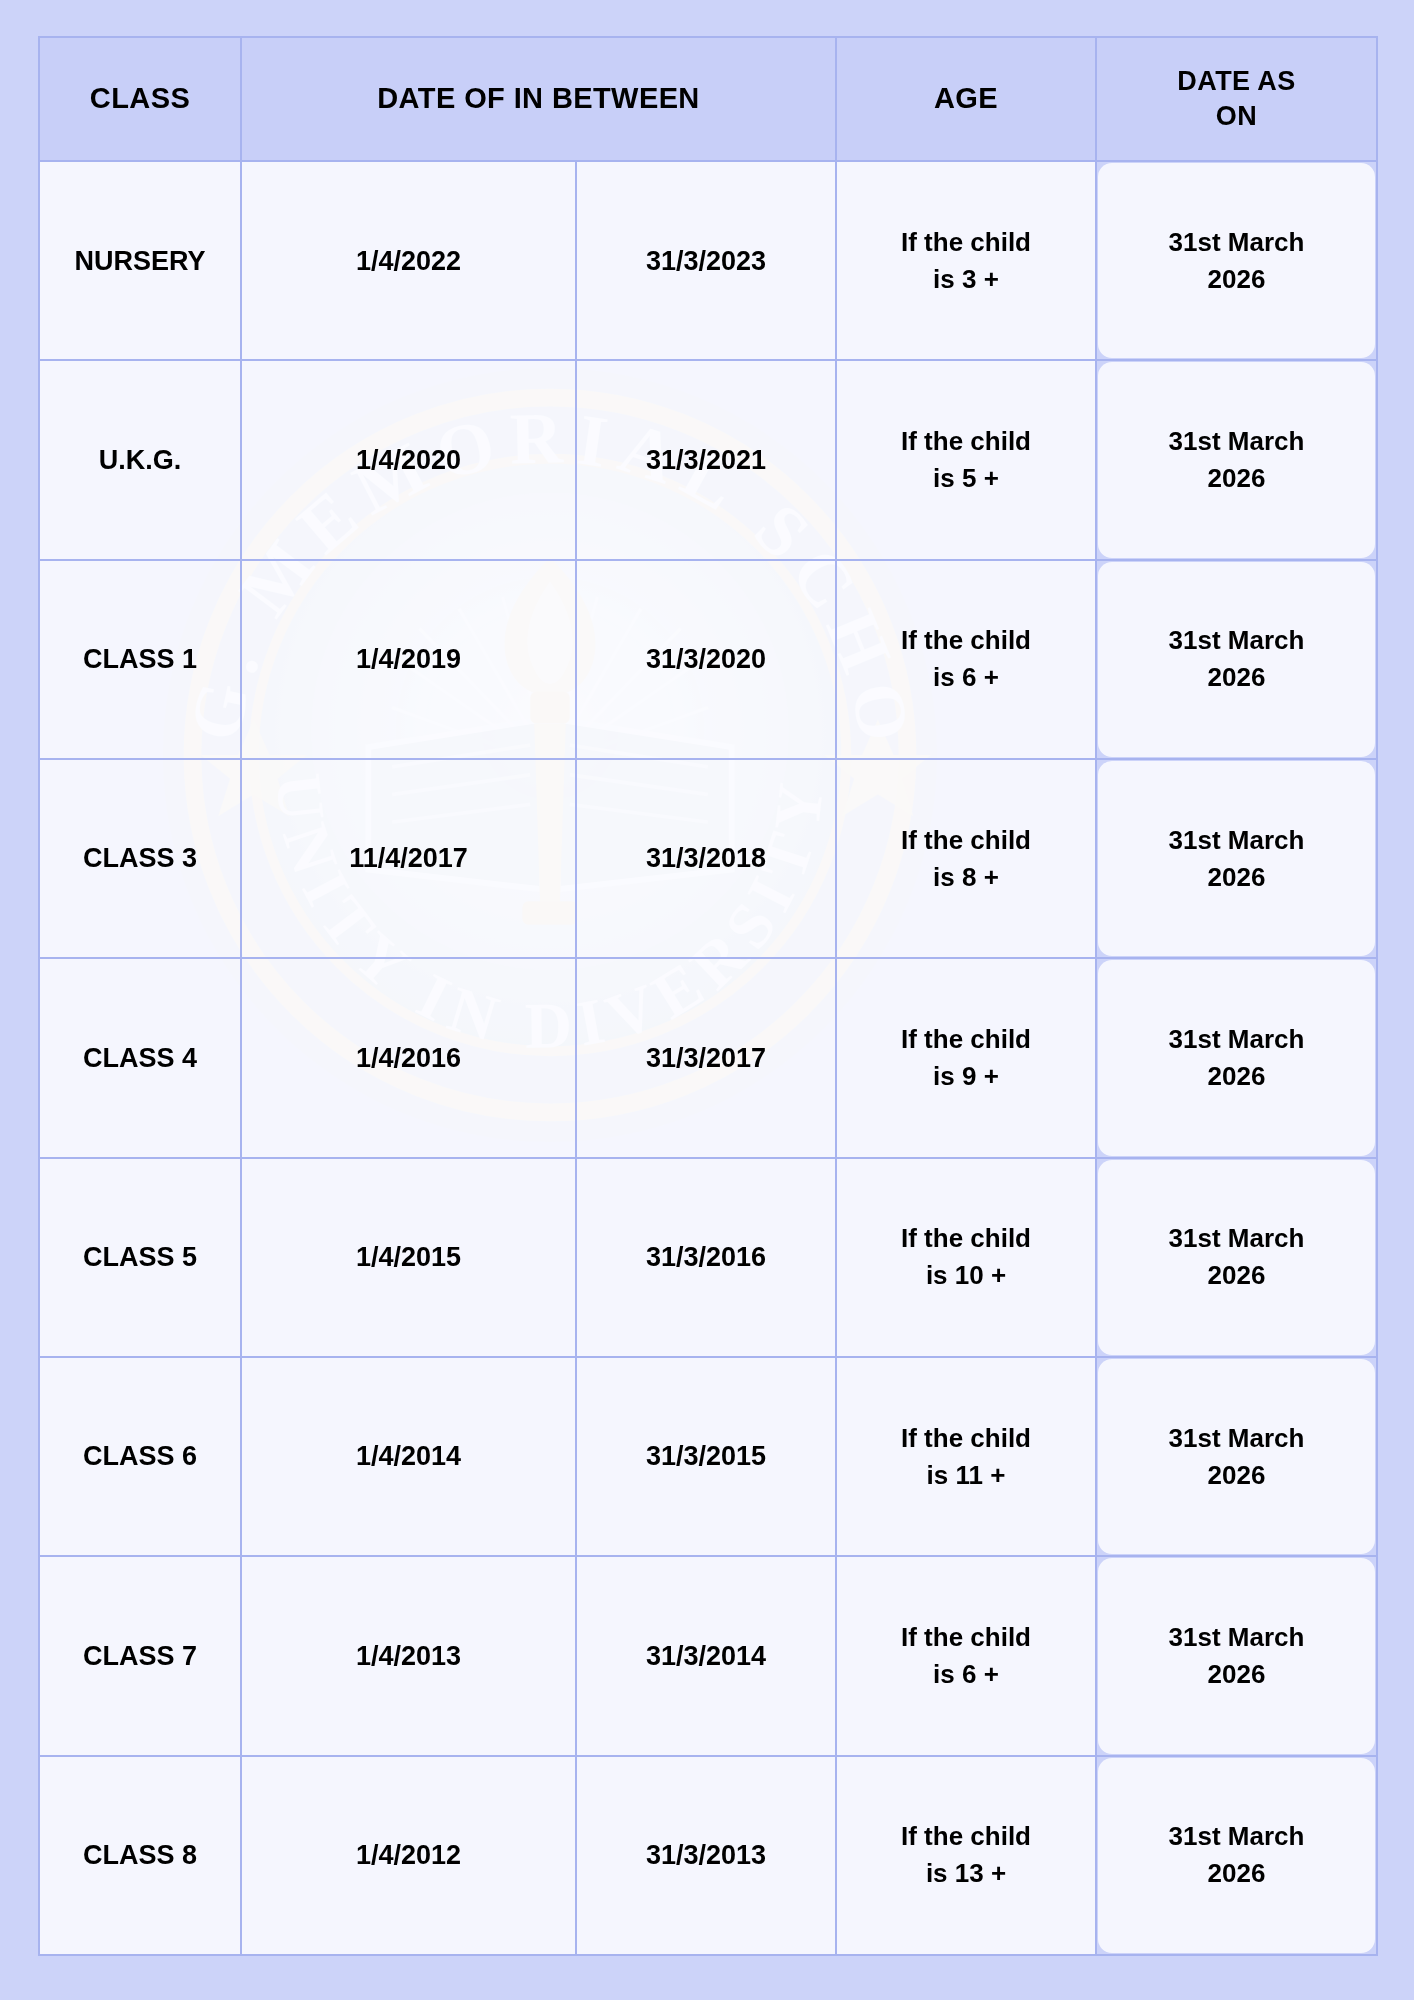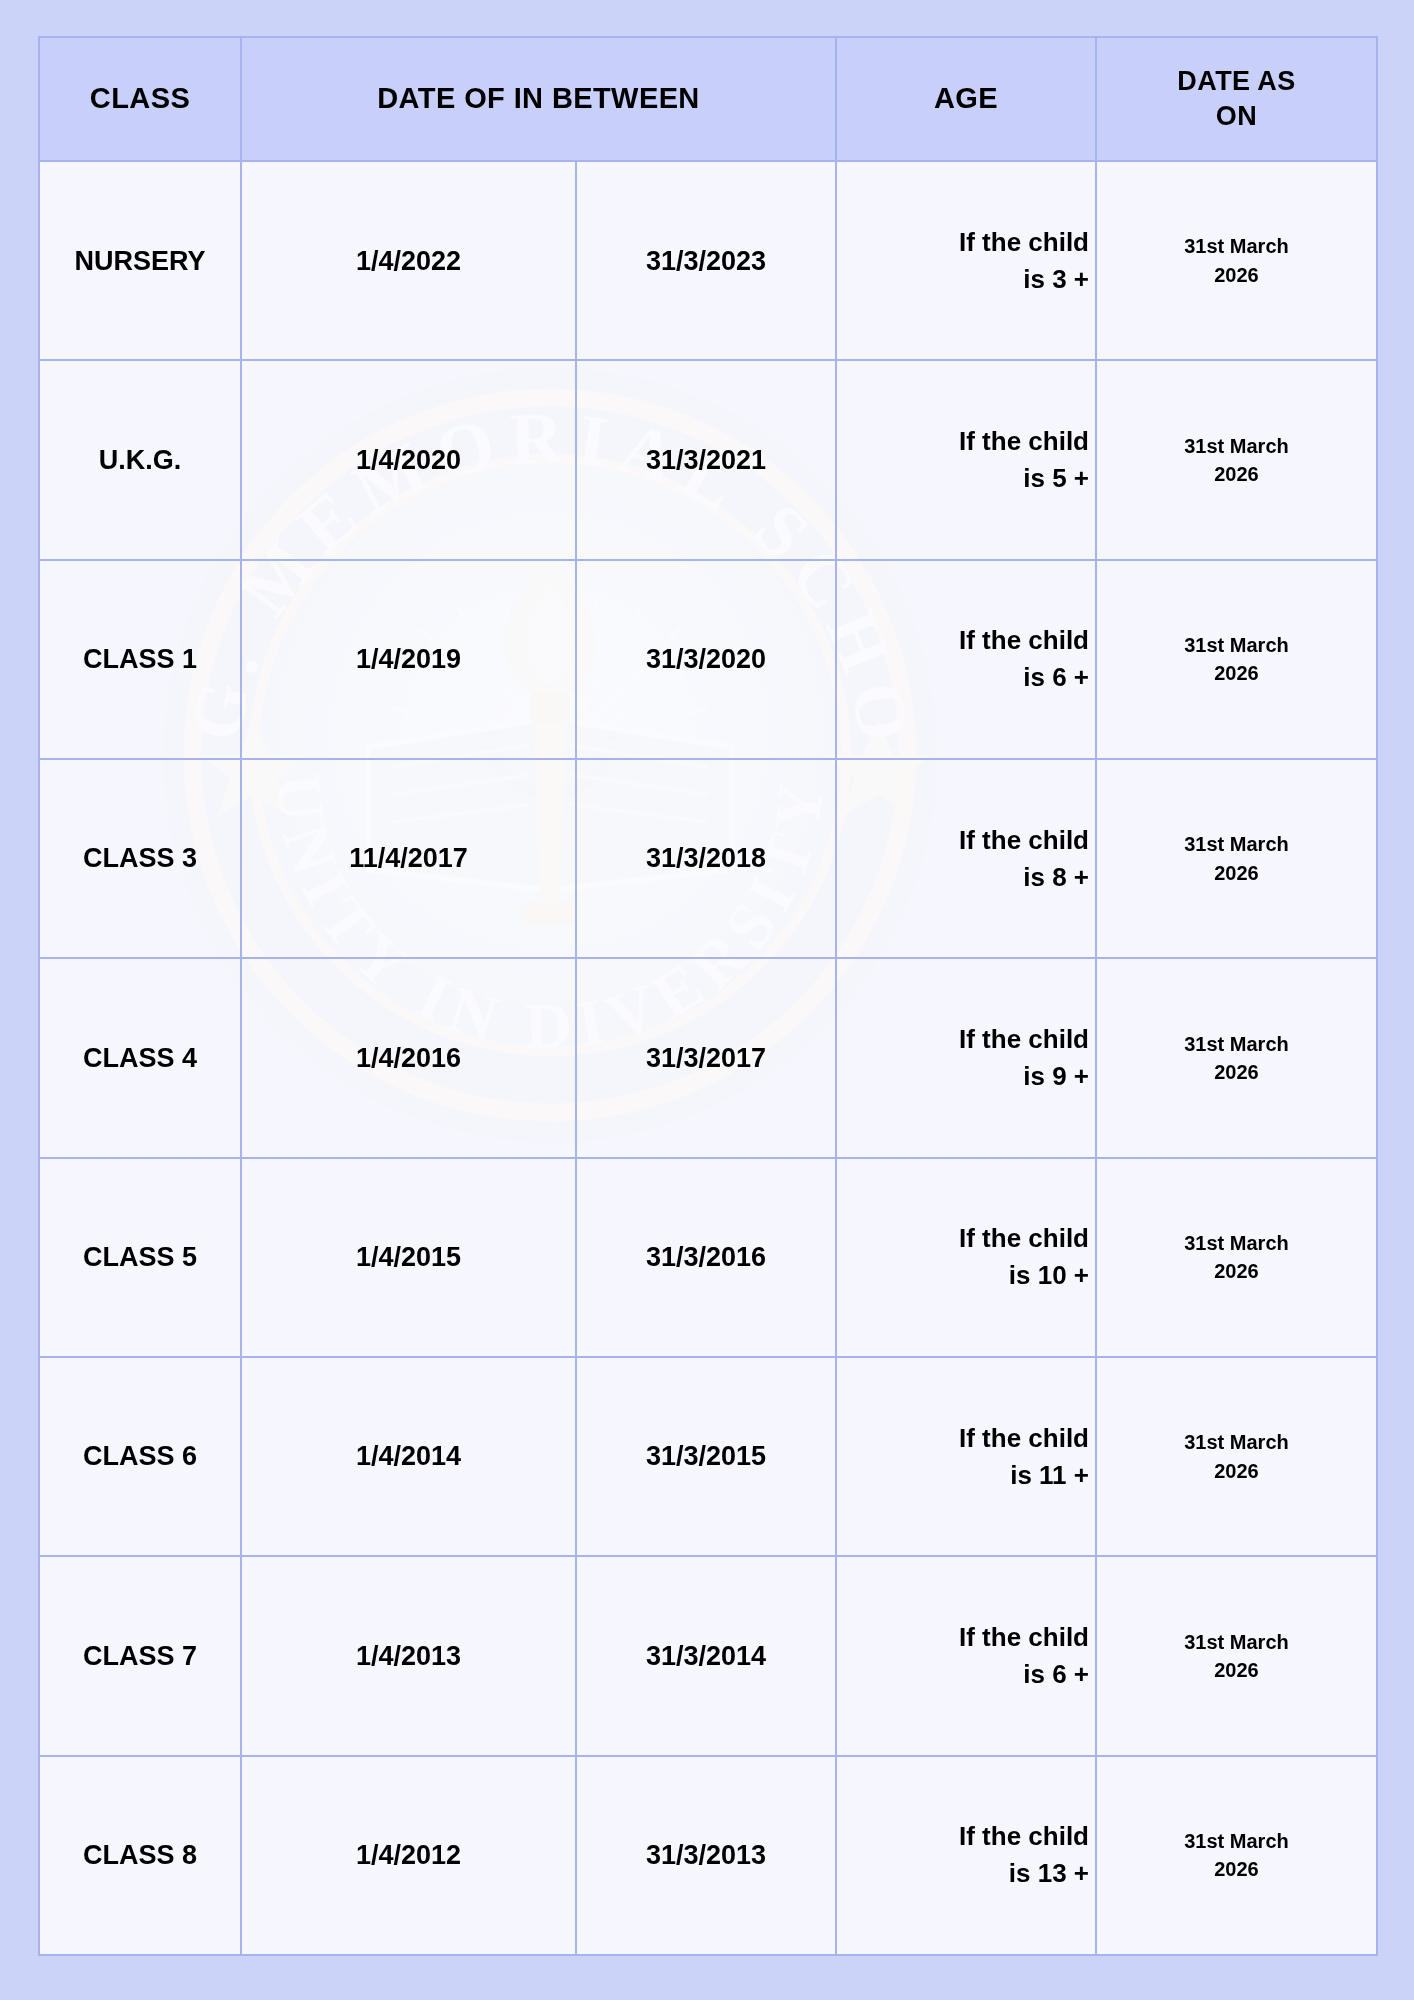--- a/index.html
+++ b/index.html
@@ -78,22 +78,22 @@
   thead th.h-ason    { font-size: 27px; }
 
   tbody td {
     background: #ffffff;
     height: 124px;
     font-size: 27px;
     line-height: 1.42;
   }
   tbody td.cell-class { font-size: 27px; }
   tbody td.cell-date  { font-size: 27px; }
-  tbody td.cell-age   { font-size: 26px; text-align: right; }
-  tbody td.cell-ason  { font-size: 20px; }
+  tbody td.cell-age   { font-size: 26px; }
+  tbody td.cell-ason  { font-size: 26px; border-radius: 16px; }
 
   
   tbody tr td { background: rgba(255,255,255,0.80); }
 
   .two-line { display: block; }
 </style>
 </head>
 <body>
 
 <div id="watermark-layer">

